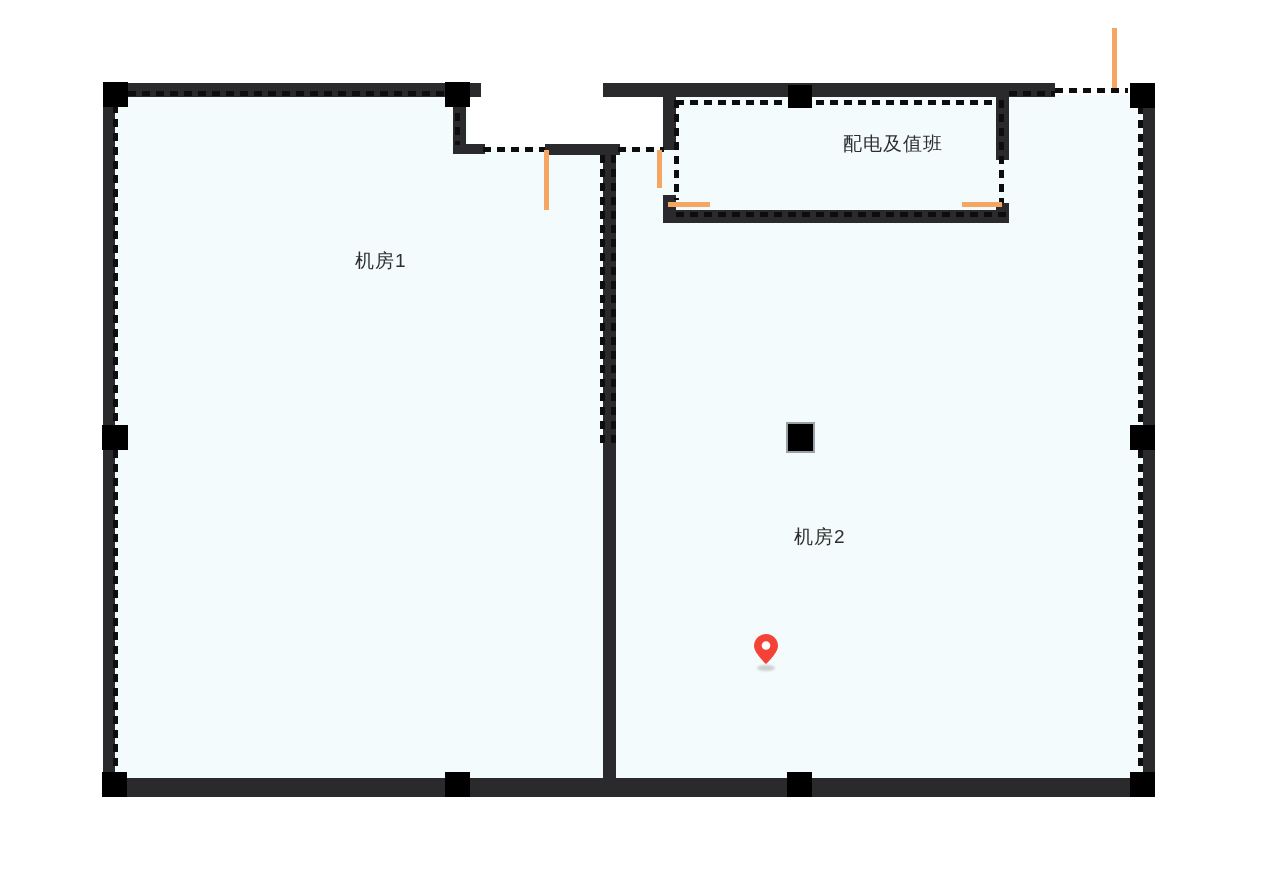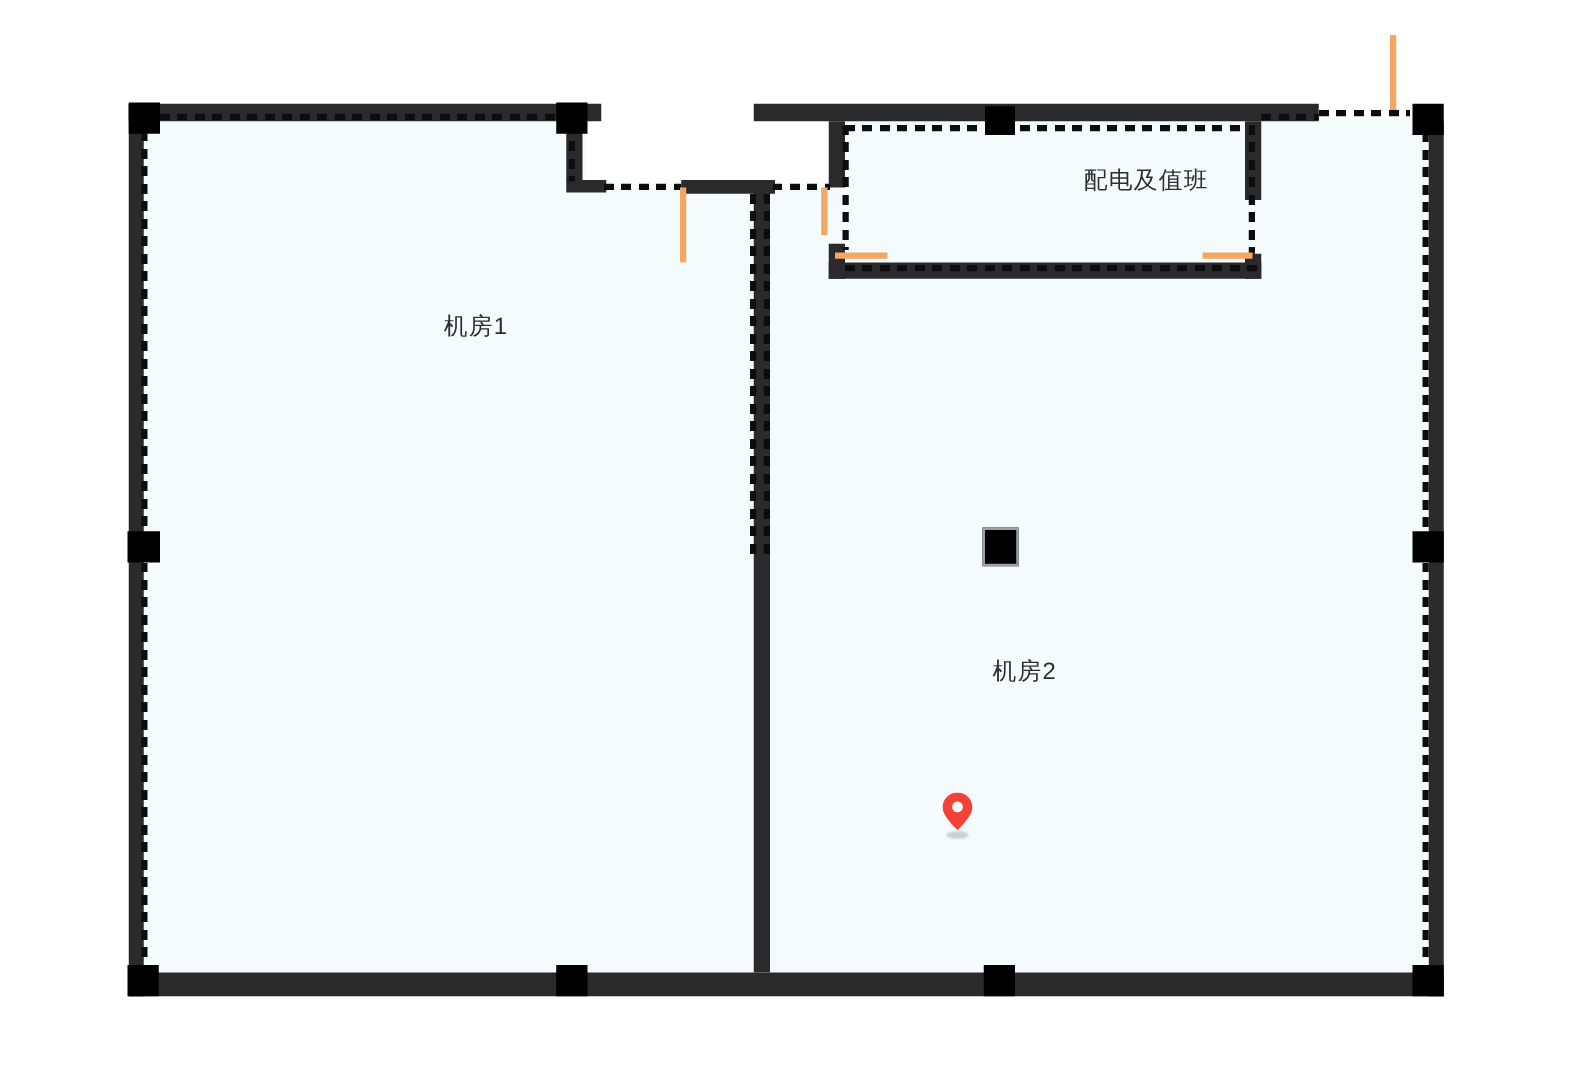--- a/index.html
+++ b/index.html
@@ -97,21 +97,21 @@
   <div class="abs col-free" style="left:786px;top:422px;width:29px;height:31px;"></div>
 
   <div class="abs door" style="left:544px;top:150px;width:5px;height:60px;"></div>
   <div class="abs door" style="left:657px;top:150px;width:5px;height:38px;"></div>
   <div class="abs door" style="left:668px;top:202px;width:42px;height:5px;"></div>
   <div class="abs door" style="left:962px;top:202px;width:40px;height:5px;"></div>
   <div class="abs door" style="left:1112px;top:28px;width:5px;height:60px;"></div>
 
   <div class="abs room-label" style="left:355px;top:248px;">机房1</div>
   <div class="abs room-label" style="left:794px;top:524px;">机房2</div>
-  <div class="abs room-label" style="left:843px;top:131px;margin-left:24px;">配电及值班</div>
+  <div class="abs room-label" style="left:843px;top:131px;">配电及值班</div>
 
   <div class="abs pin-shadow" style="left:757px;top:665px;"></div>
   <div class="abs" style="left:754px;top:634px;width:24px;height:30px;">
     <svg class="pin-svg" width="24" height="30" viewBox="0 0 24 30" xmlns="http://www.w3.org/2000/svg">
       <path d="M12 0C5.37 0 0 5.37 0 12c0 6.9 12 18 12 18s12-11.1 12-18C24 5.37 18.63 0 12 0z" fill="var(--marker-red)"></path>
       <circle cx="12" cy="11.5" r="4.3" fill="#ffffff"></circle>
     </svg>
   </div>
 
 </div>

